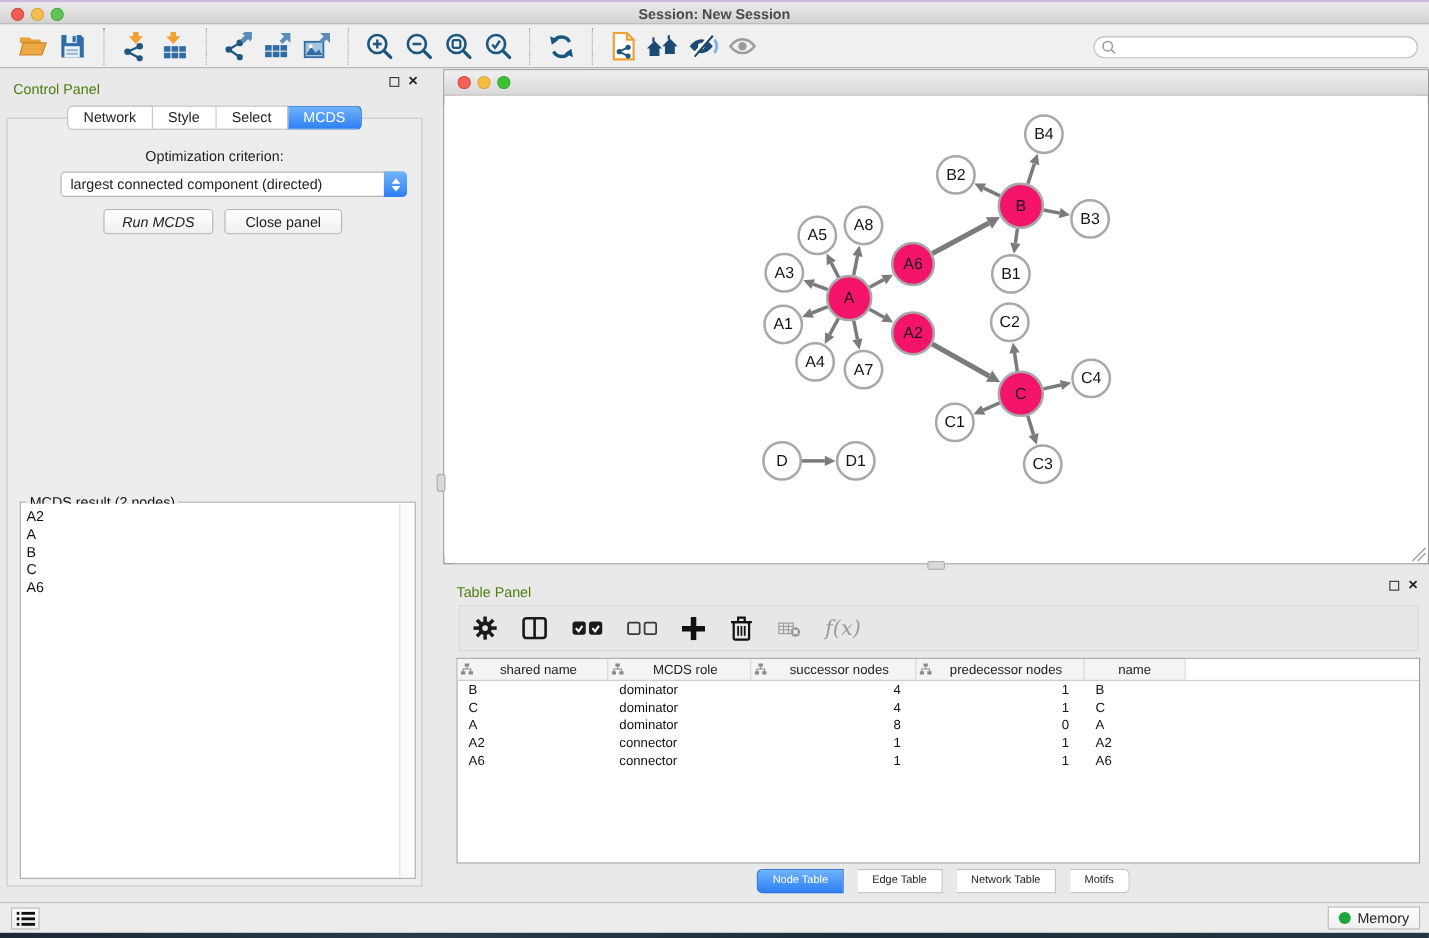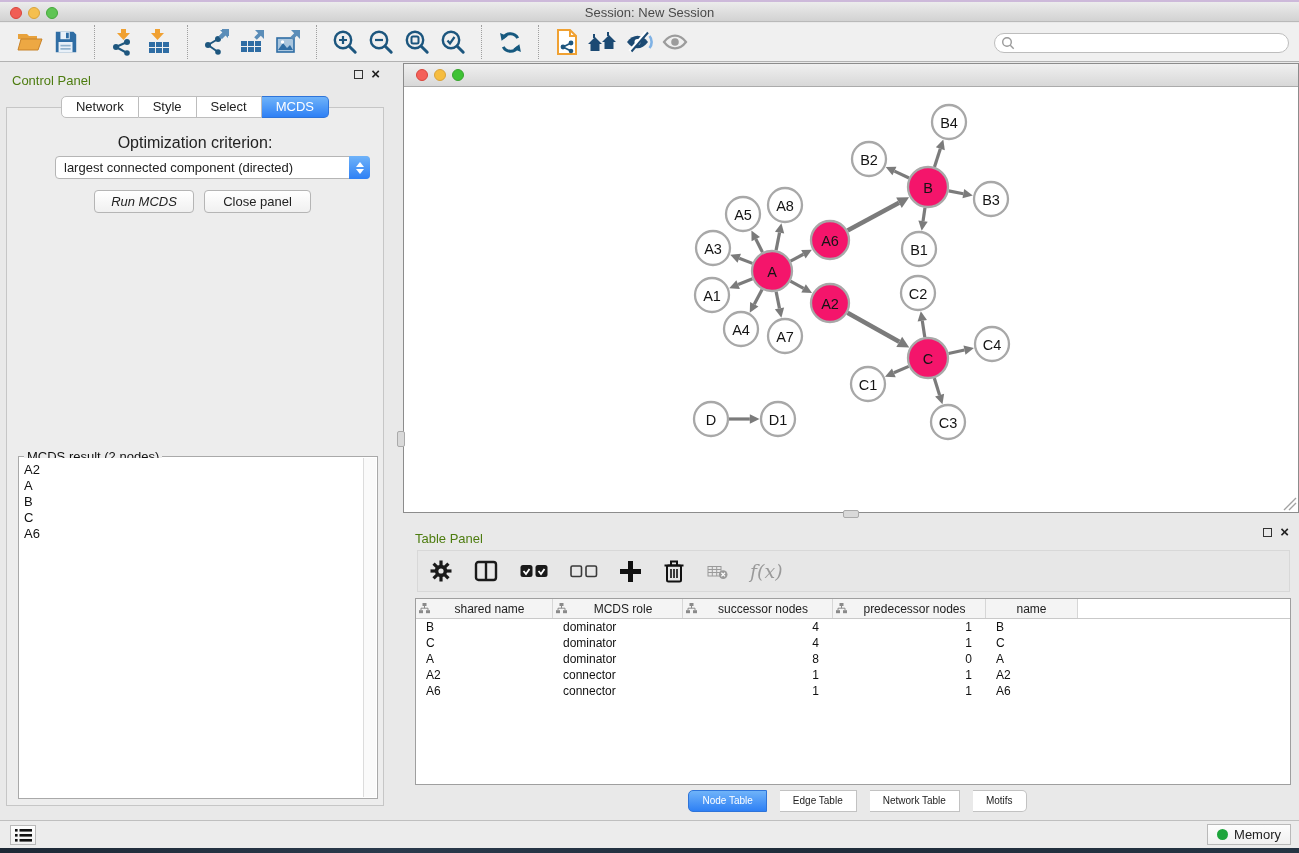--- a/index.html
+++ b/index.html
@@ -10,21 +10,21 @@
 
   
   #titlebar { position:absolute; left:0; top:0; width:1299px; height:22px;
     background:linear-gradient(#ececec,#d2d2d2); border-top:2px solid #cdb9da;
     border-bottom:1px solid #b9b9b9; }
   .tl { position:absolute; top:5px; width:12px; height:12px; border-radius:50%; }
   #titlebar .tl-red   { left:10px; background:#f05e55; border:1px solid #d9453c; }
   #titlebar .tl-yel   { left:28px; background:#f5bf4f; border:1px solid #d9a33a; }
   #titlebar .tl-grn   { left:46px; background:#5fc454; border:1px solid #46a83c; }
   #titlebar .title { position:absolute; left:0; right:0; top:3px; text-align:center;
-    font-size:13px; color:#4a4a4a; }
+    font-size:13px; color:#4a4a4a;font-weight:bold; }
 
   
   #main-toolbar { position:absolute; left:0; top:23px; width:1299px; height:39px;
     background:#f0f0f0; border-bottom:1px solid #b2b2b2;
     display:flex; align-items:center; padding-left:12px; }
   .tb-btn { width:36px; height:34px; display:flex; align-items:center; justify-content:center; }
   .tb-sep { width:0; height:34px; border-left:1px dotted #9f9f9f; margin:0 10px; }
   #search-field { position:absolute; right:10px; top:10px; width:295px; height:20px;
     background:#fff; border:1px solid #bdbdbd; border-radius:10px;
     display:flex; align-items:center; padding-left:6px; }
@@ -41,21 +41,21 @@
 
   #cp-tabs { position:absolute; left:0; right:0; top:34px; display:flex; justify-content:center; z-index:3; }
   .seg { height:22px; line-height:20px; padding:0 14px; font-size:13px; background:#fff;
     border:1px solid #bdbdbd; border-left:none; color:#222; text-align:center; }
   .seg:first-child { border-left:1px solid #bdbdbd; border-radius:5px 0 0 5px; }
   .seg:last-child { border-radius:0 5px 5px 0; }
   .seg.active { background:linear-gradient(#6fb3f9,#2e80f5); color:#fff; border-color:#2e74d9; }
 
   #cp-body { position:absolute; left:6px; top:45px; width:378px; height:699px;
     background:#ededed; border:1px solid #c6c6c6; }
-  #opt-label { position:absolute; left:0; right:0; top:26px; text-align:center; font-size:16px; }
+  #opt-label { position:absolute; left:0; right:0; top:26px; text-align:center; font-size:13px; }
   #criterion { position:absolute; left:36px; top:48px; width:315px; height:23px;
     background:#fff; border:1px solid #b5b5b5; border-radius:4px;
     font-size:13px; line-height:21px; padding-left:8px;margin-left:12px; }
   #criterion .stepper { position:absolute; right:-1px; top:-1px; width:21px; height:23px;
     background:linear-gradient(#6fb3f9,#2e80f5); border-radius:0 4px 4px 0;
     display:flex; flex-direction:column; align-items:center; justify-content:center; gap:2px; }
   .chev-up { width:0; height:0; border-left:4px solid transparent; border-right:4px solid transparent;
     border-bottom:5px solid #fff; }
   .chev-dn { width:0; height:0; border-left:4px solid transparent; border-right:4px solid transparent;
     border-top:5px solid #fff; }

